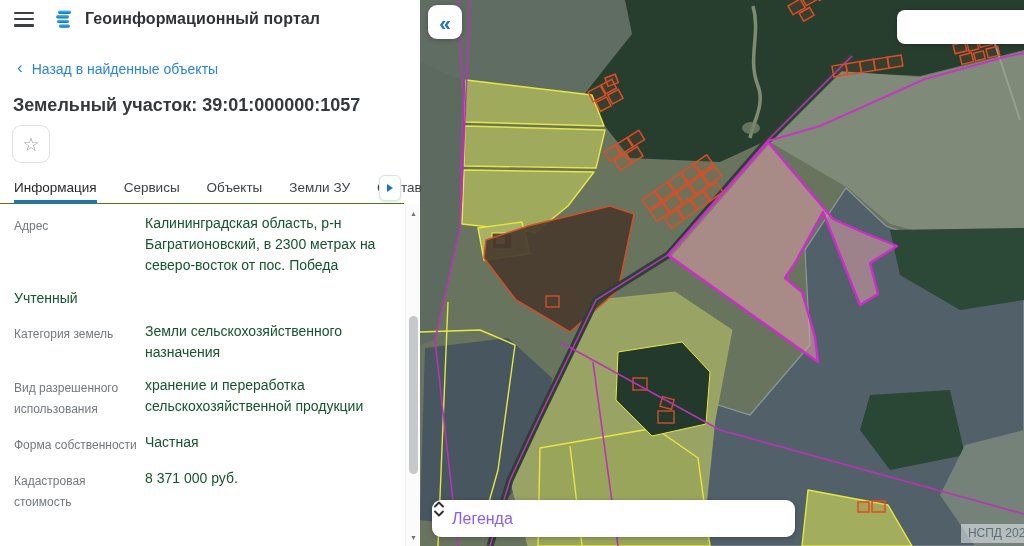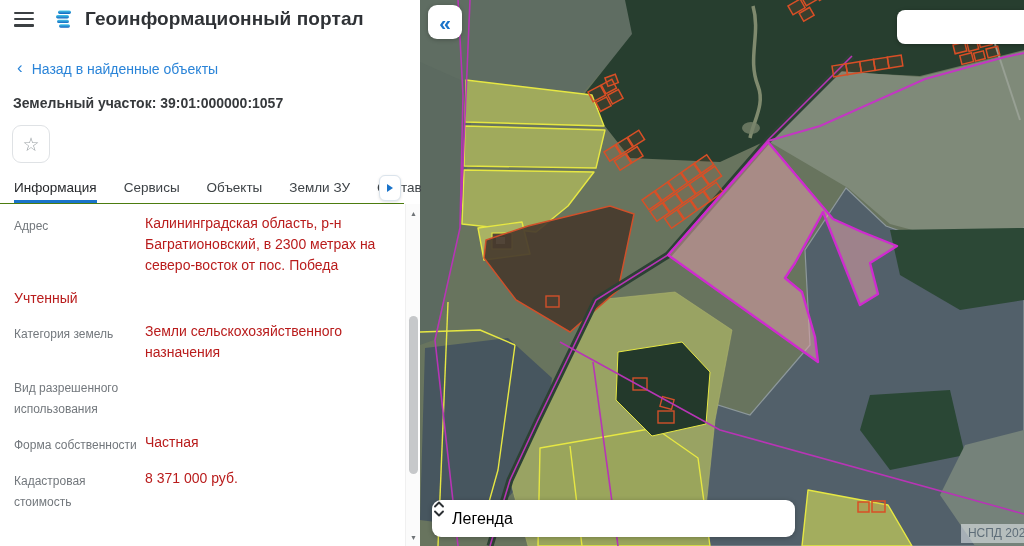--- a/index.html
+++ b/index.html
@@ -6,47 +6,47 @@
   html,body { width:1024px; height:546px; overflow:hidden;
     font-family:"Liberation Sans","DejaVu Sans",sans-serif; background:#fff; }
   .app { position:relative; width:1024px; height:546px; }
 
   
   .panel { position:absolute; left:0; top:0; width:420px; height:546px; background:#fff; z-index:2; }
   .hdr { display:flex; align-items:center; height:38px; padding-left:14px; }
   .burger { width:20px; height:15px; display:flex; flex-direction:column; justify-content:space-between; cursor:pointer; }
   .burger span { display:block; height:2.5px; background:#3c4043; border-radius:1px; }
   .logo { margin-left:18px; width:24px; height:24px; }
-  .hdr-title { margin-left:9px; font-size:19px; font-weight:600; color:#2f3236; letter-spacing:.1px; }
+  .hdr-title { margin-left:9px; font-size:16px; font-weight:600; color:#2f3236; letter-spacing:.1px; }
 
   .backlink { display:flex; align-items:center; gap:9px; margin:22px 0 0 17px;
     color:#2a84d8; font-size:14px; cursor:pointer; }
   .backlink .chev { font-size:17px; line-height:1; transform:translateY(-1px); }
 
-  .obj-title { margin:18px 0 0 13px; font-size:14px; font-weight:700; color:#36393c; }
+  .obj-title { margin:18px 0 0 13px; font-size:18px; font-weight:700; color:#36393c; }
 
   .star-btn { position:absolute; left:12px; top:125px; width:38px; height:38px;
     border:1px solid #dfe2e5; border-radius:9px; background:#fff; cursor:pointer;
     display:flex; align-items:center; justify-content:center; font-size:19px; color:#9aa0a4; }
 
   .tabs { position:absolute; left:0; top:178px; width:404px; height:26px;
     display:flex; align-items:flex-end; padding-left:14px; border-bottom:1px solid #4d7c0f; }
   .tab { font-size:13.5px; color:#3e4347; padding:0 0 8px 0; margin-right:27px;
     white-space:nowrap; cursor:pointer; }
   .tab.active { color:#26282b; border-bottom:3px solid #1a73c9; padding-bottom:5px; }
   .tab-next { position:absolute; right:3px; top:-3px; width:22px; height:26px; background:#fff;
     border:1px solid #dbe4ec; border-radius:6px; box-shadow:0 1px 3px rgba(0,0,0,.12);
     display:flex; align-items:center; justify-content:center; cursor:pointer; }
   .tab-next .tri { width:0; height:0; border-left:6px solid #1a73c9;
     border-top:4.5px solid transparent; border-bottom:4.5px solid transparent; }
 
   .fields { position:absolute; left:14px; top:213px; width:380px; }
   .frow { display:flex; margin-bottom:12px; }
   .flabel { width:131px; flex:0 0 131px; font-size:12px; color:#73787d; line-height:1.75; padding-top:3px; }
-  .fvalue { flex:1; font-size:14px; color:#b91c1c; line-height:1.5; }
+  .fvalue { flex:1; font-size:14px; color:#14532d; line-height:1.5; }
 
   
   .sbar { position:absolute; right:0; top:204px; width:15px; height:342px; background:#fbfbfb; border-left:1px solid #f0f0f0; }
   .sbar .arr { position:absolute; left:0; width:15px; height:14px; display:flex; align-items:center;
     justify-content:center; font-size:7px; color:#6f7377; cursor:pointer; }
   .sbar .up { top:2px; } .sbar .dn { bottom:2px; }
   .sbar .thumb { position:absolute; left:2.5px; top:112px; width:9px; height:158px;
     background:#c6c8ca; border-radius:5px; cursor:pointer; }
 
   
@@ -57,21 +57,21 @@
     border-radius:9px; box-shadow:0 1px 4px rgba(0,0,0,.25); display:flex; align-items:center;
     justify-content:center; cursor:pointer; color:#1a73c9; font-size:21px; font-weight:700; line-height:1; }
   .search-box { position:absolute; left:477px; top:10px; width:162px; height:34px; background:#fff;
     border-radius:8px; box-shadow:0 1px 4px rgba(0,0,0,.28); }
   .search-box input { width:100%; height:100%; border:none; outline:none; background:transparent;
     padding:0 10px; font-size:13px; color:#333; }
 
   .legend-bar { position:absolute; left:12px; top:500px; width:363px; height:37px; background:#fff;
     border-radius:9px; box-shadow:0 1px 5px rgba(0,0,0,.25); display:flex; align-items:center;
     padding:0 14px 0 20px; cursor:pointer; }
-  .legend-label { font-size:16px; color:#000000; flex:1; }
+  .legend-label { font-size:16px; color:#8b5cf6; flex:1; }
   .legend-toggle { width:14px; height:18px; }
 
   .watermark { position:absolute; right:-14px; top:524px; height:19px; padding:0 6px 0 7px;
     background:rgba(235,241,244,.55); color:#5e6d78; font-size:12px; line-height:19px; white-space:nowrap; }
 </style>
 </head>
 <body>
 
 <div class="app">
 
@@ -129,20 +129,21 @@
       </div>
       <div class="frow">
         <div class="fvalue">Учтенный</div>
       </div>
       <div class="frow">
         <div class="flabel">Категория земель</div>
         <div class="fvalue">Земли сельскохозяйственного назначения</div>
       </div>
       <div class="frow">
         <div class="flabel">Вид разрешенного использования</div>
+        <div class="fvalue">хранение и переработка сельскохозяйственной продукции</div>
       </div>
       <div class="frow">
         <div class="flabel">Форма собственности</div>
         <div class="fvalue">Частная</div>
       </div>
       <div class="frow">
         <div class="flabel">Кадастровая стоимость</div>
         <div class="fvalue">8 371 000 руб.</div>
       </div>
     </div>

